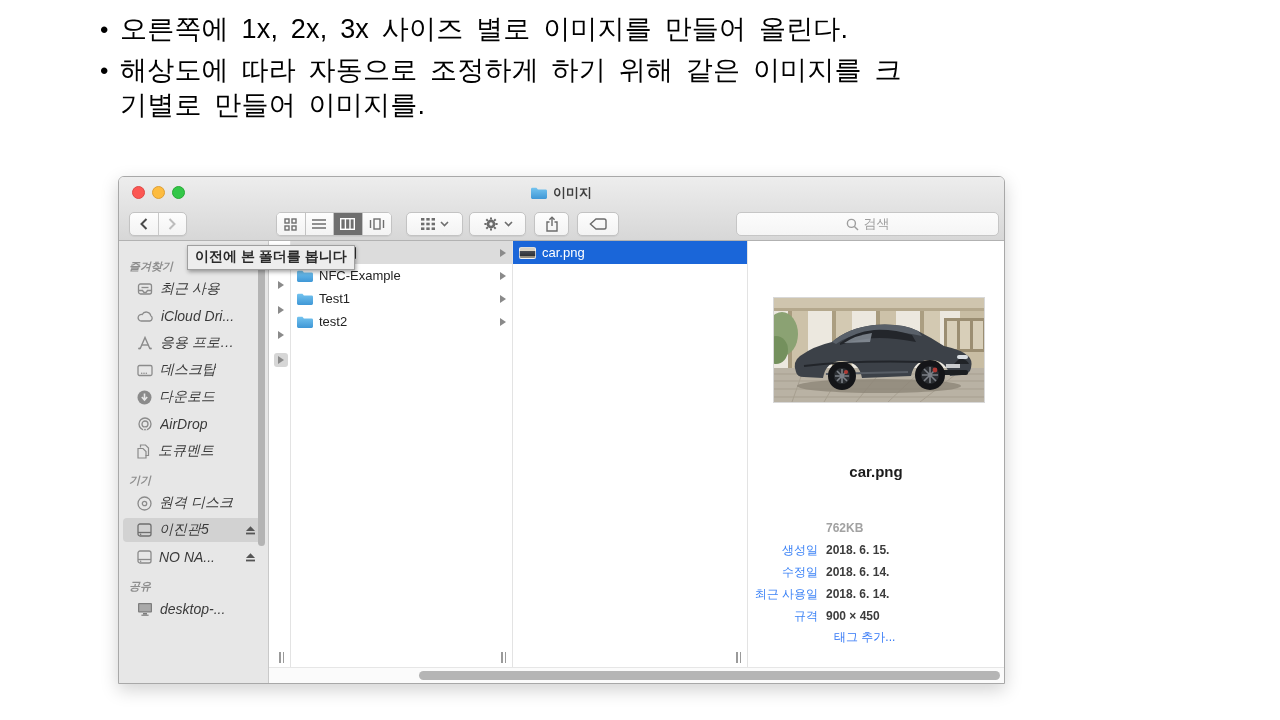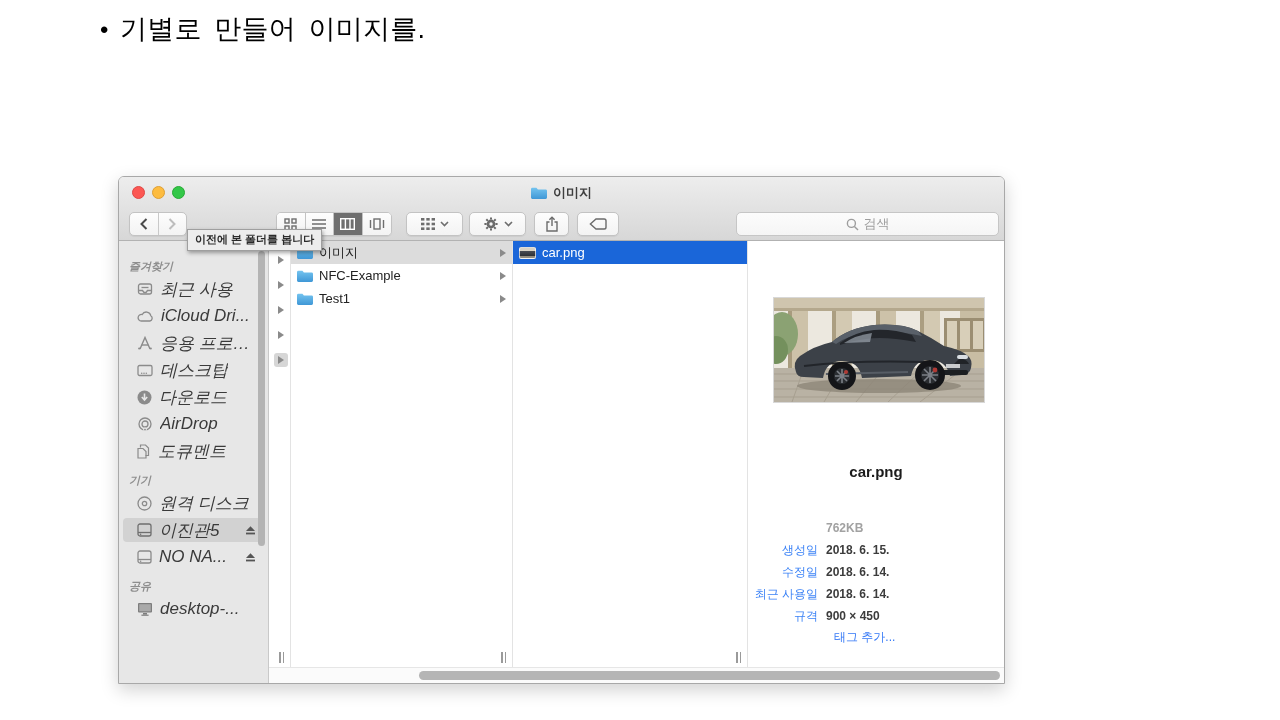--- a/index.html
+++ b/index.html
@@ -42,33 +42,33 @@
   .btn-group { left:287px; width:57px; gap:5px; }
   .btn-gear  { left:350px; width:57px; gap:5px; }
   .btn-share { left:415px; width:35px; }
   .btn-tag   { left:458px; width:42px; }
   .search-field { position:absolute; top:4px; left:617px; right:5px; height:24px;
                   border:1px solid #c6c6c6; border-radius:5px;
                   background:linear-gradient(#fcfcfc,#f5f5f5);
                   display:flex; align-items:center; justify-content:center; gap:5px; }
   .search-ph { font-size:13px; color:#9d9d9d; }
 
-  .tooltip { position:absolute; left:68px; top:52px; z-index:40; background:#ededed;
+  .tooltip { position:absolute; left:68px; top:68px; z-index:40; background:#ededed;
              border:1px solid #9f9f9f; box-shadow:1px 2px 4px rgba(0,0,0,.35);
-             font-size:11px; font-weight:700; color:#2a2a2a; padding:2px 7px 3px; white-space:nowrap; }
+             font-size:14px; font-weight:700; color:#2a2a2a; padding:2px 7px 3px; white-space:nowrap; }
 
   
   .body { position:absolute; left:0; top:64px; right:0; bottom:0; display:flex; }
 
   
   .sidebar { position:relative; width:150px; background:#e7e7e7; border-right:1px solid #c9c9c9;
              padding-top:8px; overflow:hidden; flex:none;font-style:italic; }
   .sb-header { font-size:11px; color:#8e8e8e; font-weight:700; margin:10px 0 2px 10px; }
   .sb-item { display:flex; align-items:center; height:24px; margin:3px 4px; padding-left:14px;
-             border-radius:4px; font-size:17px; color:#3a3a3a; gap:7px;text-align:center; }
+             border-radius:4px; font-size:14px; color:#3a3a3a; gap:7px;text-align:center; }
   .sb-item.selected { background:#d2d2d2; }
   .sb-item .lbl { white-space:nowrap; overflow:hidden; }
   .sb-eject { margin-left:auto; margin-right:8px; flex:none; }
   .sb-scroll { position:absolute; right:3px; top:10px; width:7px; height:295px;
                background:#b4b4b4; border-radius:4px; }
 
   
   .cols { position:relative; flex:1; background:#fff; }
   .colwrap { position:absolute; left:0; right:0; top:0; bottom:16px; display:flex; }
   .col { position:relative; border-right:1px solid #e3e3e3; }
@@ -120,20 +120,24 @@
   <defs>
     <linearGradient id="fgrad" x1="0" y1="0" x2="0" y2="1">
       <stop offset="0" stop-color="#73c3ef"></stop>
         <stop offset="1" stop-color="#3f97d6"></stop>
     </linearGradient>
   </defs>
 </svg>
 
 <div class="slide-text">
   <div class="bullet">
+    <div>오른쪽에 1x, 2x, 3x 사이즈 별로 이미지를 만들어 올린다.</div>
+  </div>
+  <div class="bullet">
+    <div>해상도에 따라 자동으로 조정하게 하기 위해 같은 이미지를 크</div>
     <div>기별로 만들어 이미지를.</div>
   </div>
 </div>
 
 <div class="window">
 
   <div class="chrome">
     <div class="titlebar">
       <span class="traffic tl-red"></span>
       <span class="traffic tl-yel"></span>
@@ -422,20 +426,27 @@
               <path d="M0 2.2 Q0 .8 1.4 .8 L5.4 .8 L6.9 2.4 L14.6 2.4 Q16 2.4 16 3.8 L16 10.6 Q16 12 14.6 12 L1.4 12 Q0 12 0 10.6 Z" fill="url(#fgrad)"></path>
             </svg>
             <span>NFC-Example</span>
             <span class="chev tri"></span>
           </div>
           <div class="row">
             <svg class="icon folder-ic" width="16" height="12" viewBox="0 0 16 12">
               <path d="M0 2.2 Q0 .8 1.4 .8 L5.4 .8 L6.9 2.4 L14.6 2.4 Q16 2.4 16 3.8 L16 10.6 Q16 12 14.6 12 L1.4 12 Q0 12 0 10.6 Z" fill="url(#fgrad)"></path>
             </svg>
             <span>Test1</span>
+            <span class="chev tri"></span>
+          </div>
+          <div class="row">
+            <svg class="icon folder-ic" width="16" height="12" viewBox="0 0 16 12">
+              <path d="M0 2.2 Q0 .8 1.4 .8 L5.4 .8 L6.9 2.4 L14.6 2.4 Q16 2.4 16 3.8 L16 10.6 Q16 12 14.6 12 L1.4 12 Q0 12 0 10.6 Z" fill="url(#fgrad)"></path>
+            </svg>
+            <span>test2</span>
             <span class="chev tri"></span>
           </div>
           <div class="handle" style="right:3px">
               <i></i>
               <i></i>
             </div>
         </div>
 
         <div class="col col-files">
           <div class="row sel-blue" style="background:#1a66d9">

